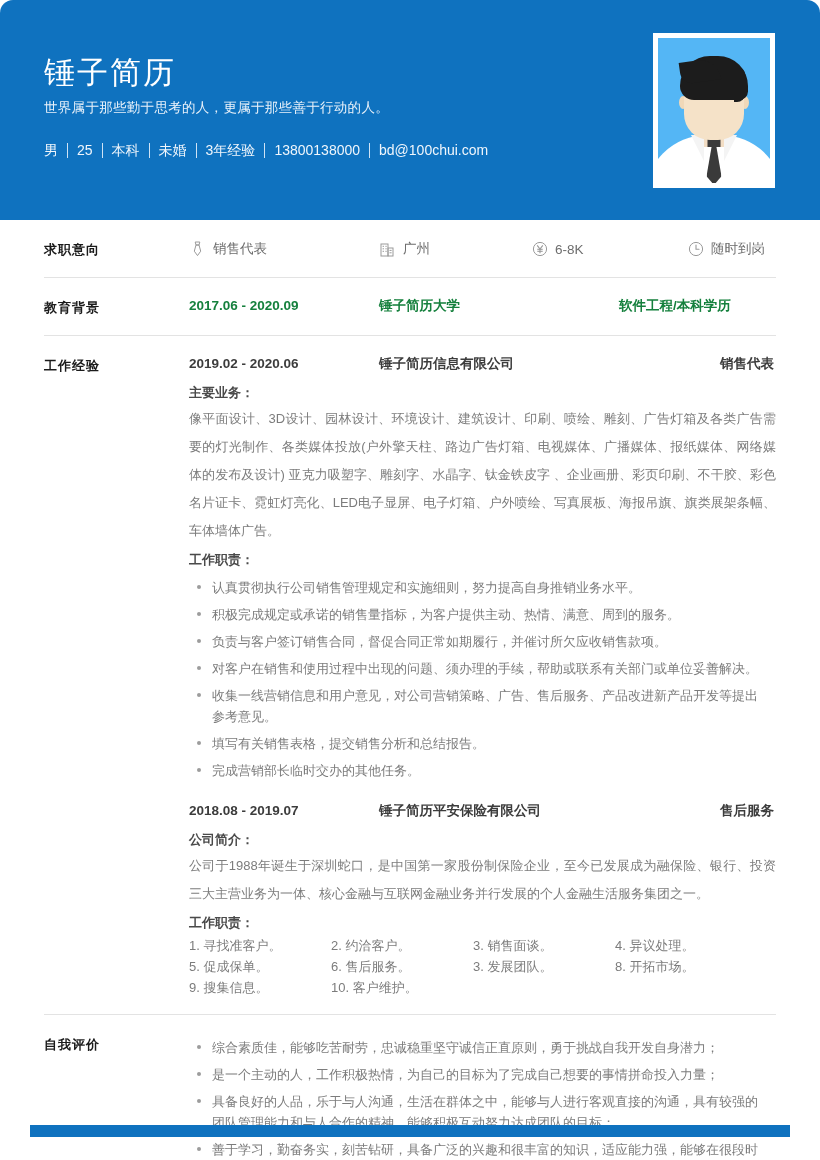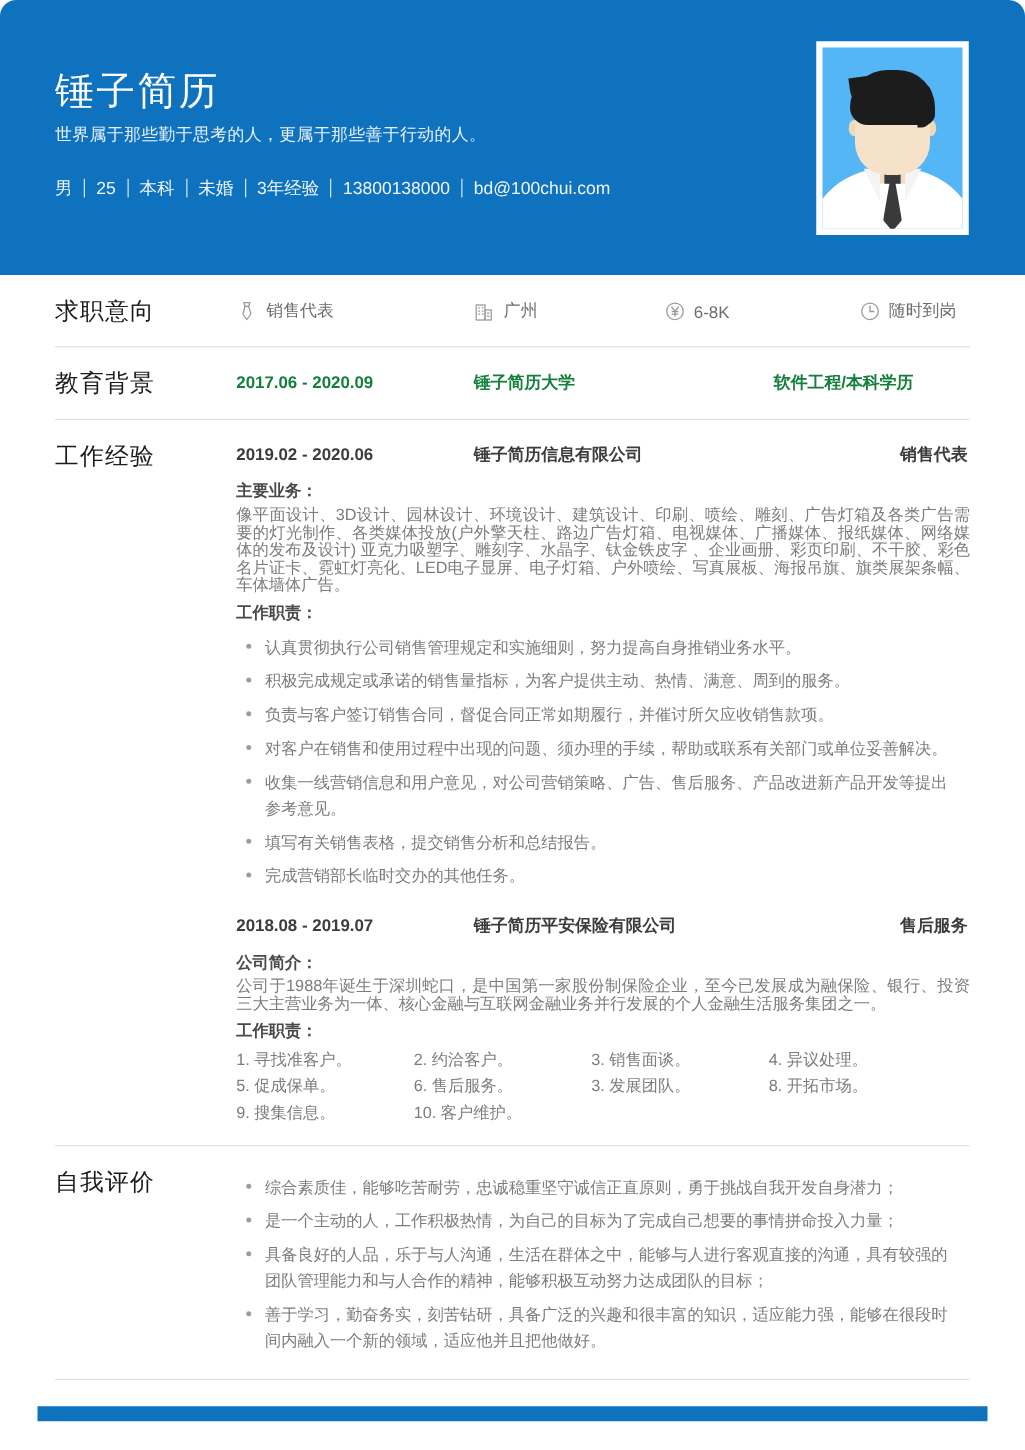--- a/index.html
+++ b/index.html
@@ -201,22 +201,22 @@
     position: relative;
     margin: 0 44px;
     padding: 16px 0 14px 0;
     border-bottom: 1px solid #e3e3e3;
     display: flex;
     align-items: flex-start;
   }
   .section:last-of-type { border-bottom: 1px solid #e3e3e3; }
   .sec-title {
     flex: 0 0 145px;
-    font-size: 19px;
-    font-weight: normal;
+    font-size: 13px;
+    font-weight: bold;
     color: #1b1b1b;
     letter-spacing: 1px;
     line-height: 26px;
     padding-top: 1px;
   }
   .sec-body {
     flex: 1 1 auto;
     min-width: 0;
   }
 
@@ -279,21 +279,21 @@
   .sub-label {
     font-size: 13px;
     font-weight: bold;
     color: #4a4a4a;
     line-height: 22px;
     margin: 4px 0 1px 0;
   }
   .para {
     font-size: 13px;
     color: #7c7c7c;
-    line-height: 14px;
+    line-height: 28px;
     text-align: justify;
     margin: 0;
   }
   ul.bullets {
     list-style: none;
     margin: 0;
     padding: 0;
   }
   ul.bullets li {
     position: relative;

